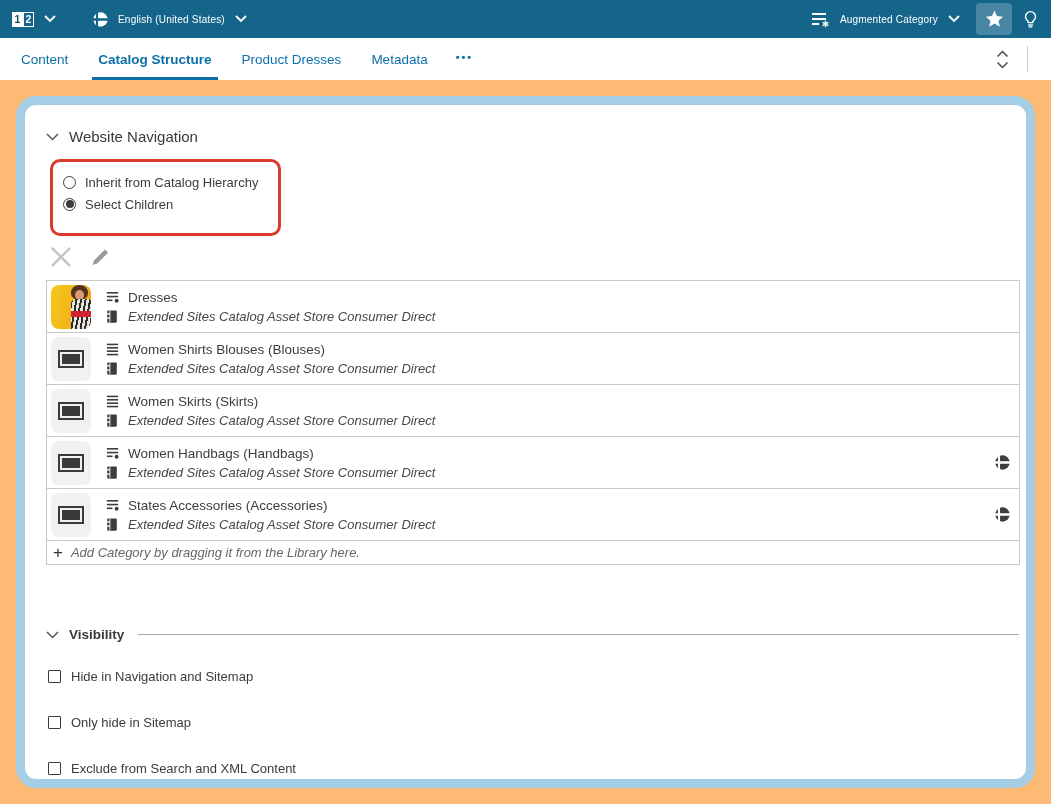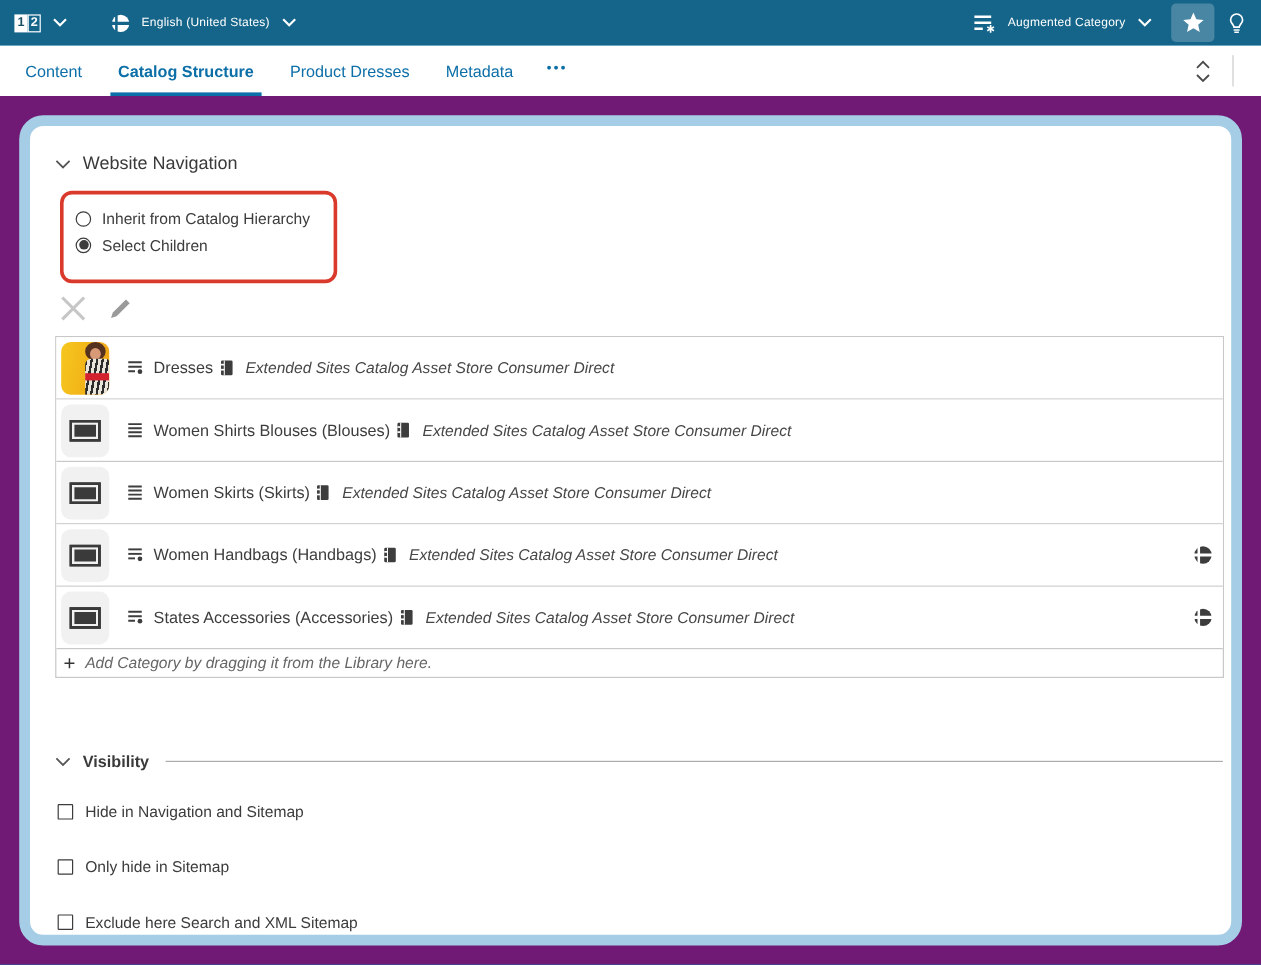--- a/index.html
+++ b/index.html
@@ -31,21 +31,21 @@
     margin-right:26px; color:#0d6fa8; font-size:13.5px; cursor:pointer; white-space:nowrap; }
   .tab.active { font-weight:bold; }
   .tab.active::after { content:""; position:absolute; left:-4px; right:-4px; bottom:0;
     height:3px; background:#0d6fa8; }
   .tab-overflow { color:#0d6fa8; font-size:11px; letter-spacing:2px; font-weight:bold; cursor:pointer; padding-bottom:4px;}
   .tab-right { margin-left:auto; display:flex; align-items:center; }
   .collapse-ctrl { display:flex; flex-direction:column; gap:3px; cursor:pointer; padding:4px; }
   .tab-divider { width:1px; height:26px; background:#ccc; margin:0 4px 0 14px; }
 
   
-  .content { height:724px; background:#701a75; padding:16px; }
+  .content { height:724px; background:#fdba74; padding:16px; }
   .card { width:1019px; height:692px; background:#fff; border:9px solid #a5cde6;
     border-radius:20px; padding:19px 7px 20px 21px; }
 
   .section-head { display:flex; align-items:center; margin-top:4px; }
   .section-head .s-chev { display:inline-flex; margin-right:10px; cursor:pointer; }
   .section-title { font-size:15px; color:#3a3a3a; }
 
   .highlight-box { width:fit-content; border:3px solid #d93a2b; border-radius:10px;
     margin:14px 0 0 4px; padding:9px 20px 18px 10px; }
   .radio-row { display:flex; align-items:center; height:22px; cursor:pointer; }
@@ -67,21 +67,21 @@
     background:#55311f; border-radius:50% 50% 45% 45%; }
   .thumb.photo .face { position:absolute; right:7px; top:5px; width:9px; height:10px;
     background:#d89a76; border-radius:50%; }
   .thumb.photo .dress { position:absolute; right:0; top:14px; width:20px; height:30px;
     border-radius:5px 3px 0 0;
     background:repeating-linear-gradient(100deg,#2c2c2c 0 2px,#e9e5da 2px 4.5px); }
   .thumb.photo .belt { position:absolute; right:0; top:26px; width:20px; height:6px; background:#d3212e; }
   .thumb.placeholder { background:#f1f1f1; display:flex; align-items:center; justify-content:center; }
   .frame { width:26px; height:18px; background:#3a3a3a; border:2px solid #3a3a3a;
     box-shadow:inset 0 0 0 2px #f1f1f1; }
-  .row-lines { display:flex; gap:4px; }
+  .row-lines { display:flex; flex-direction:column; gap:4px; }
   .row-line { display:flex; align-items:center; }
   .row-line .ric { display:inline-flex; width:15px; margin-right:8px; flex:none; }
   .cat-title { font-size:13.5px; color:#3d3d3d; }
   .cat-sub { font-size:13px; font-style:italic; color:#474747; }
   .row-globe { margin-left:auto; display:inline-flex; cursor:pointer; }
   .cat-row .cut, .row-globe .cut { stroke:#fff; }
   .add-row { display:flex; align-items:center; height:23px; padding:0 6px; }
   .add-plus { font-size:17px; color:#333; margin-right:8px; line-height:1; cursor:pointer; }
   .add-hint { font-size:13px; font-style:italic; color:#666; }
 
@@ -418,18 +418,18 @@
         <div class="check-row">
     <span class="checkbox"></span>
     <span class="check-label">Hide in Navigation and Sitemap</span>
   </div>
         <div class="check-row">
     <span class="checkbox"></span>
     <span class="check-label">Only hide in Sitemap</span>
   </div>
         <div class="check-row">
     <span class="checkbox"></span>
-    <span class="check-label">Exclude here Search and XML Sitemap</span>
+    <span class="check-label">Exclude from Search and XML Content</span>
   </div>
       </div>
 
   </div>
 </div>
 
 </body></html>

